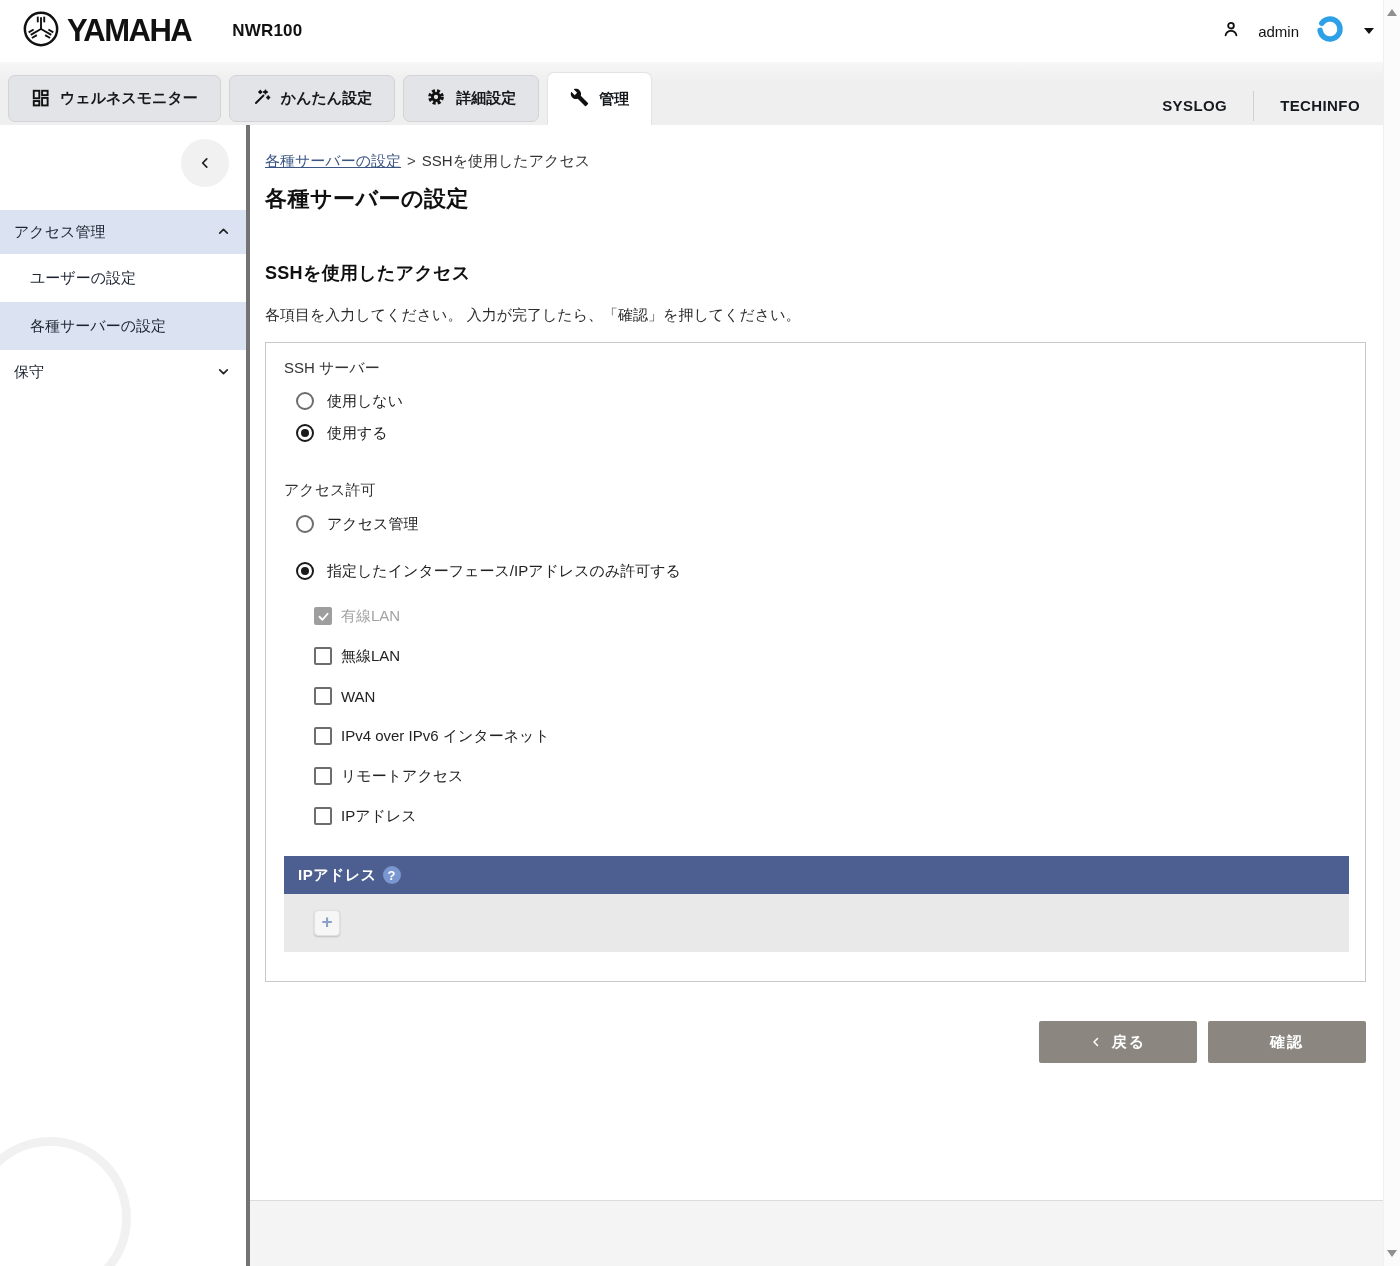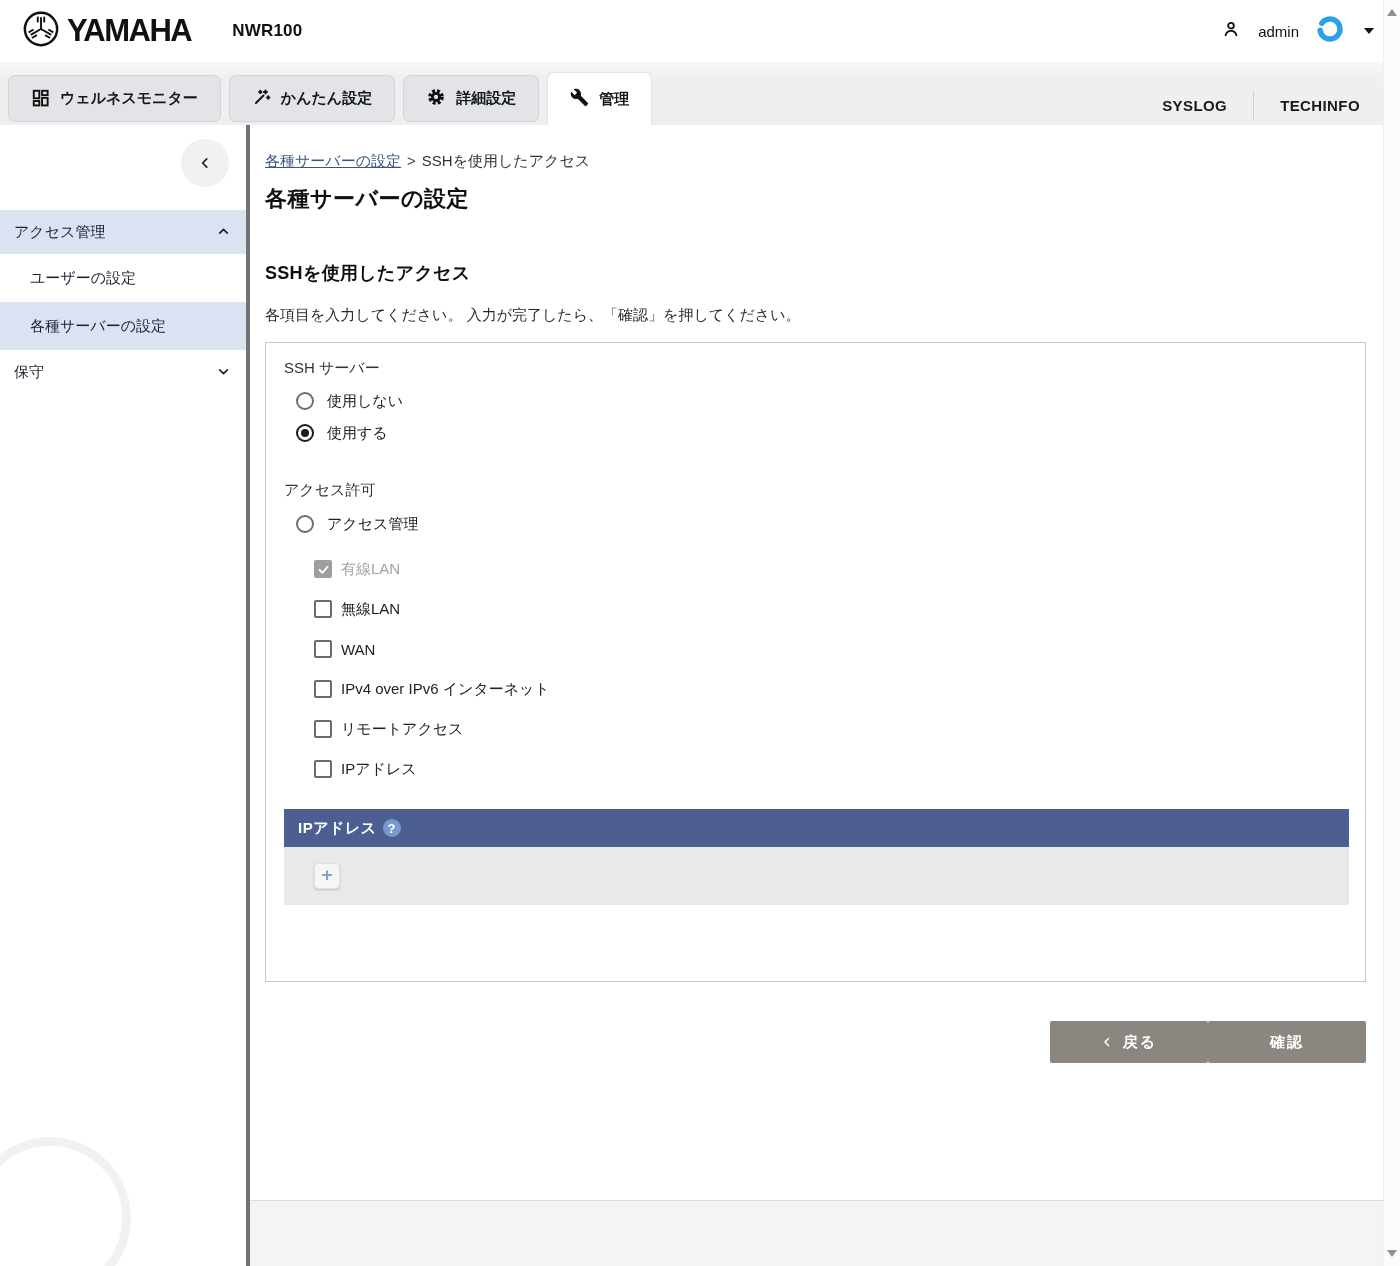--- a/index.html
+++ b/index.html
@@ -62,21 +62,21 @@
   .check-row.disabled .opt-label { color:#a2a2a2; }
   .checkbox svg { display:none; }
   .check-row.checked .checkbox svg { display:block; }
 
   .ip-header { margin-top:30px; margin-right:0; height:38px; background:#4c5f90; display:flex; align-items:center; padding:0 14px; }
   .ip-header-label { color:#fff; font-size:15px; font-weight:bold; letter-spacing:.5px; }
   .help-badge { width:18px; height:18px; border-radius:50%; background:#7b97cf; color:#fff; font-size:13px; font-weight:bold; display:flex; align-items:center; justify-content:center; margin-left:6px; cursor:pointer; }
   .ip-body { height:58px; background:#e9e9ea; display:flex; align-items:center; padding-left:30px; }
   .add-btn { width:26px; height:26px; background:#f6f6f6; border:1px solid #e0e0e0; border-radius:4px; box-shadow:0 1px 2px rgba(0,0,0,.18); color:#8ba0c8; font-size:19px; font-weight:bold; line-height:22px; text-align:center; cursor:pointer; }
 
-  .actions { margin-top:39px; display:flex; justify-content:flex-end; }
+  .actions { margin-top:39px; display:flex; justify-content:flex-end; gap:11px; }
   .btn { width:158px; height:42px; background:#8b8780; color:#fff; font-size:15px; font-weight:bold; border:none; border-radius:2px; display:flex; align-items:center; justify-content:center; gap:10px; letter-spacing:2px; cursor:pointer; font-family:inherit; }
   .btn .btn-chev { display:flex; }
 
   .footer { margin-top:auto; height:66px; background:#f4f4f5; border-top:1px solid #dcdcdc; margin-left:-15px; margin-right:-34px; }
 
   
   .scrollbar { position:absolute; top:0; right:0; width:17px; height:1266px; background:#fbfbfb; border-left:1px solid #f0f0f0; }
   .sb-arrow { position:absolute; left:3px; width:0; height:0; border-left:5.5px solid transparent; border-right:5.5px solid transparent; }
   .sb-up { top:9px; border-bottom:7px solid #8f8f8f; }
   .sb-down { bottom:9px; border-top:7px solid #8f8f8f; }
@@ -237,20 +237,24 @@
           <span class="radio checked"></span>
           <span class="opt-label">使用する</span>
         </div>
 
         <div class="field-label" style="margin-top:37px;">アクセス許可</div>
 
         <div class="opt-row radio-row" style="margin-top:13px;">
           <span class="radio"></span>
           <span class="opt-label">アクセス管理</span>
         </div>
+        <div class="opt-row radio-row" style="margin-top:25px;">
+          <span class="radio checked"></span>
+          <span class="opt-label">指定したインターフェース/IPアドレスのみ許可する</span>
+        </div>
 
         <div class="opt-row check-row checked disabled" style="margin-top:24px;">
           <span class="checkbox">
             <svg width="13" height="13" viewBox="0 0 24 24" fill="none" stroke="#fff" stroke-width="3.4" stroke-linecap="round" stroke-linejoin="round">
                 <polyline points="4.5 12.5 10 18 19.5 7"></polyline>
               </svg>
           </span>
           <span class="opt-label">有線LAN</span>
         </div>
         <div class="opt-row check-row" style="margin-top:20px;">

